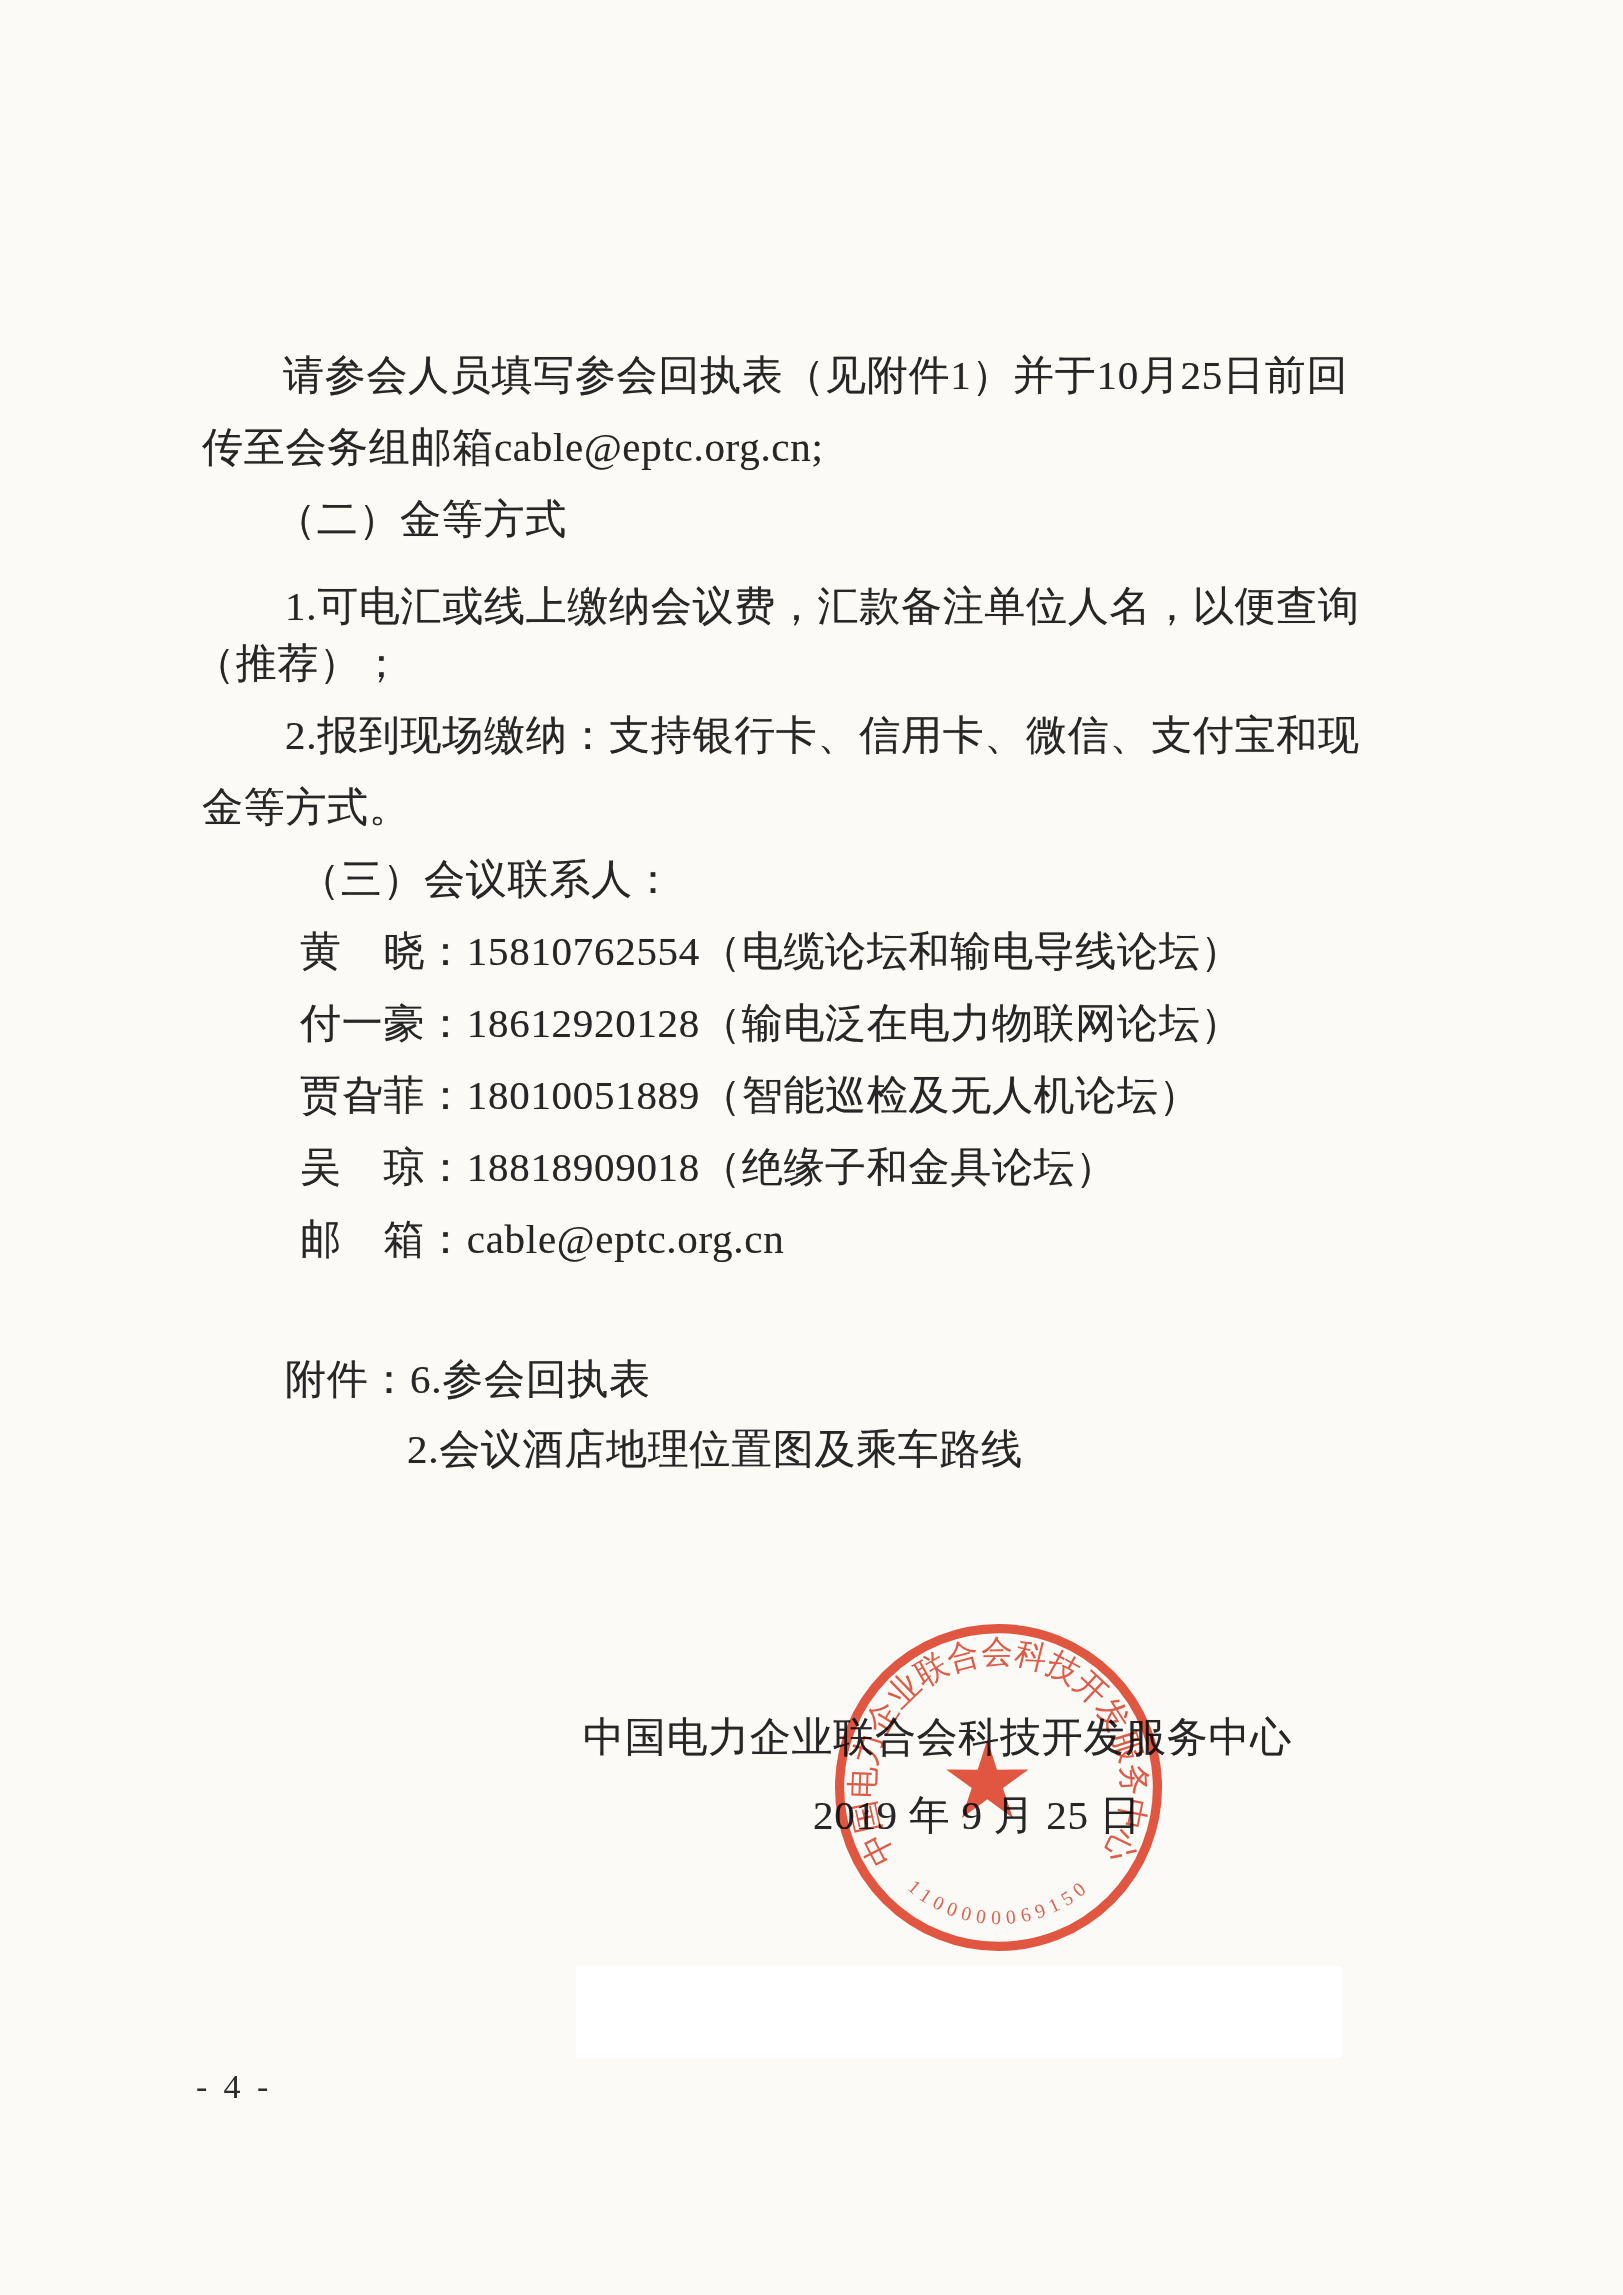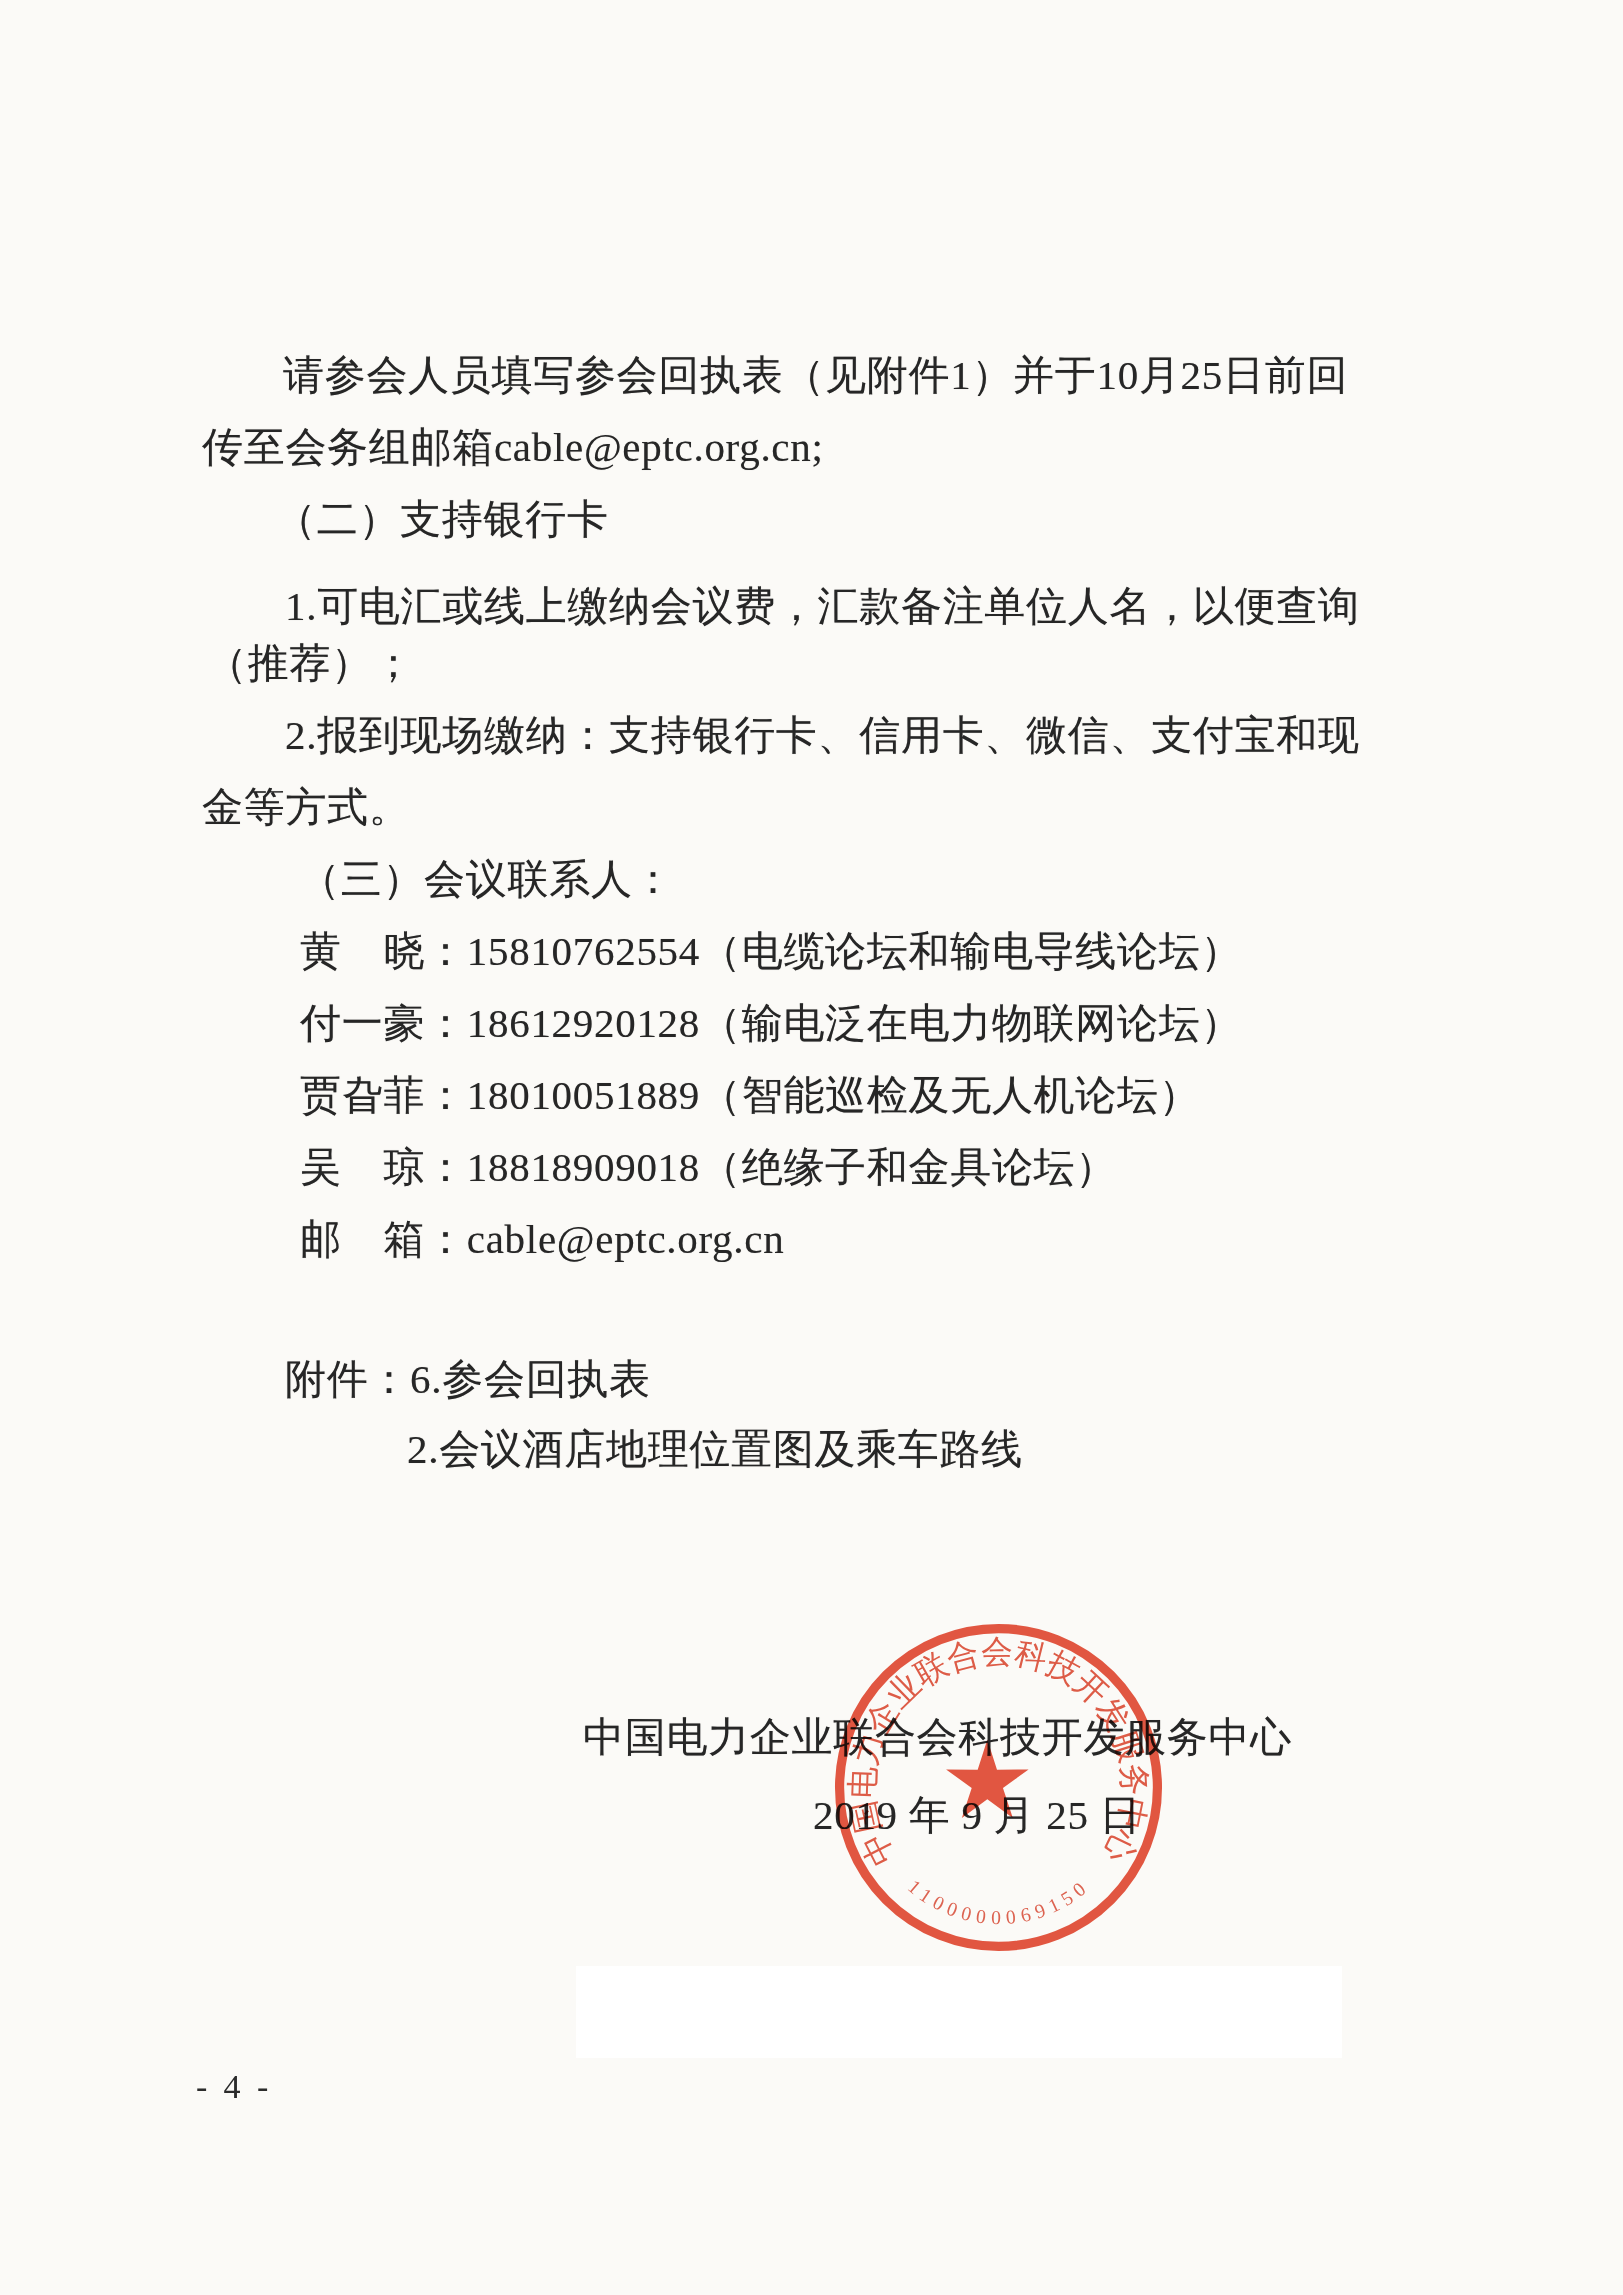--- a/index.html
+++ b/index.html
@@ -50,23 +50,23 @@
   }
   .seal svg{display:block;}
 </style>
 </head>
 <body>
 
 <div class="page">
 
   <div class="tl" style="left:283px;top:355px;">请参会人员填写参会回执表（见附件1）并于10月25日前回</div>
   <div class="tl" style="left:202px;top:427px;">传至会务组邮箱cable@eptc.org.cn;</div>
-  <div class="tl" style="left:275px;top:499px;">（二）支持银行卡</div>
+  <div class="tl" style="left:275px;top:499px;">（二）金等方式</div>
   <div class="tl" style="left:285px;top:586px;">1.可电汇或线上缴纳会议费，汇款备注单位人名，以便查询</div>
-  <div class="tl" style="left:194px;top:643px;margin-left:12px;">（推荐）；</div>
+  <div class="tl" style="left:194px;top:643px;">（推荐）；</div>
   <div class="tl" style="left:285px;top:715px;">2.报到现场缴纳：支持银行卡、信用卡、微信、支付宝和现</div>
   <div class="tl" style="left:202px;top:787px;">金等方式。</div>
   <div class="tl" style="left:275px;top:859px;margin-left:24px;">（三）会议联系人：</div>
 
   <div class="tl" style="left:300px;top:931px;">黄　晓：15810762554（电缆论坛和输电导线论坛）</div>
   <div class="tl" style="left:300px;top:1003px;">付一豪：18612920128（输电泛在电力物联网论坛）</div>
   <div class="tl" style="left:300px;top:1075px;">贾旮菲：18010051889（智能巡检及无人机论坛）</div>
   <div class="tl" style="left:300px;top:1147px;">吴　琼：18818909018（绝缘子和金具论坛）</div>
   <div class="tl" style="left:300px;top:1219px;">邮　箱：cable@eptc.org.cn</div>
 

